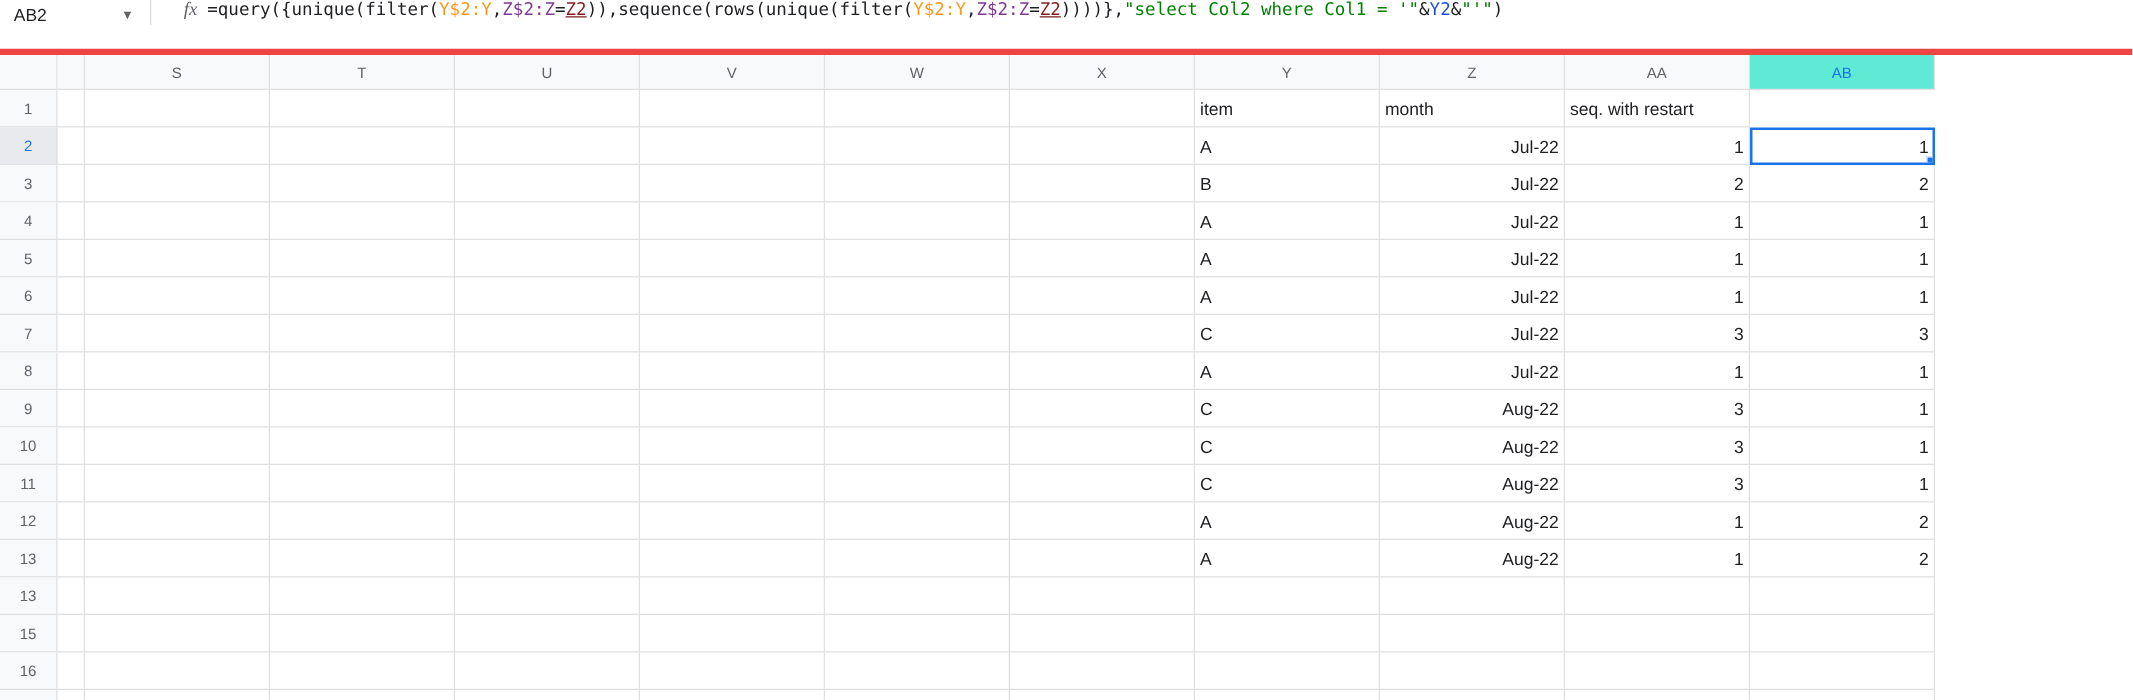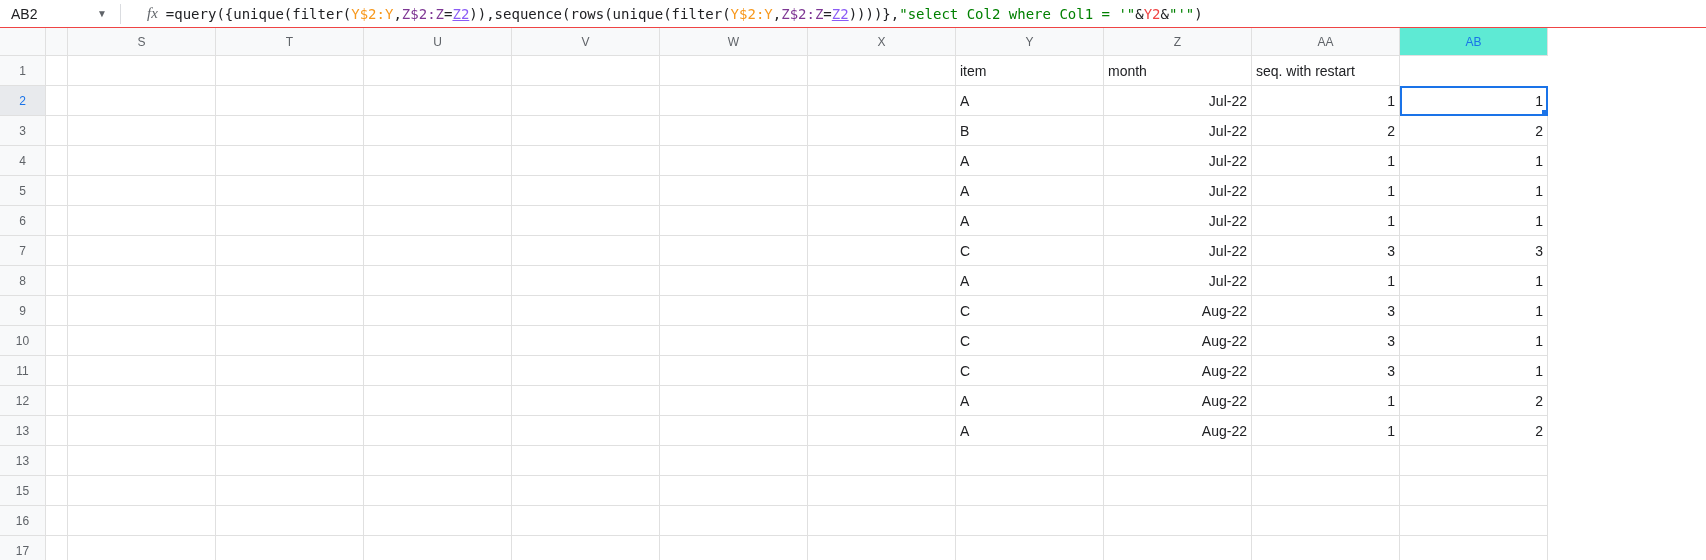--- a/index.html
+++ b/index.html
@@ -10,23 +10,23 @@
     body {
       font-family: Arial, sans-serif;
       font-size: 13px;
       background: #fff;
       width: 1706px;
       height: 560px;
       overflow: hidden;
     }
     .formula-bar {
       display: flex;
-      align-items: center;
-      height: 28px;
-      border-bottom: 1px solid #ef4444;
+      align-items: flex-start;
+      height: 44px;
+      border-bottom: 5px solid #ef4444;
       background: #fff;
       padding: 0 4px;
     }
     .name-box {
       width: 110px;
       height: 24px;
       display: flex;
       align-items: center;
       justify-content: space-between;
       padding: 0 6px;
@@ -55,22 +55,22 @@
       flex: 1;
       font-family: 'Consolas', 'Menlo', 'Monaco', monospace;
       font-size: 14px;
       color: #202124;
       white-space: nowrap;
       overflow: hidden;
     }
     .fn { color: #202124; }
     .ref1 { color: #F7981D; } 
     .ref2 { color: #7E3794; margin-top: 32px; } 
-    .ref3 { color: #8b5cf6; text-decoration: underline; } 
-    .ref4 { color: #ef4444; } 
+    .ref3 { color: #7f1d1d; text-decoration: underline; } 
+    .ref4 { color: #1d4ed8; } 
     .str { color: #008000; }
     .op { color: #202124; }
     .spreadsheet {
       display: flex;
       width: 100%;
     }
     .row-headers {
       flex: 0 0 46px;
       background: #fff;
     }

